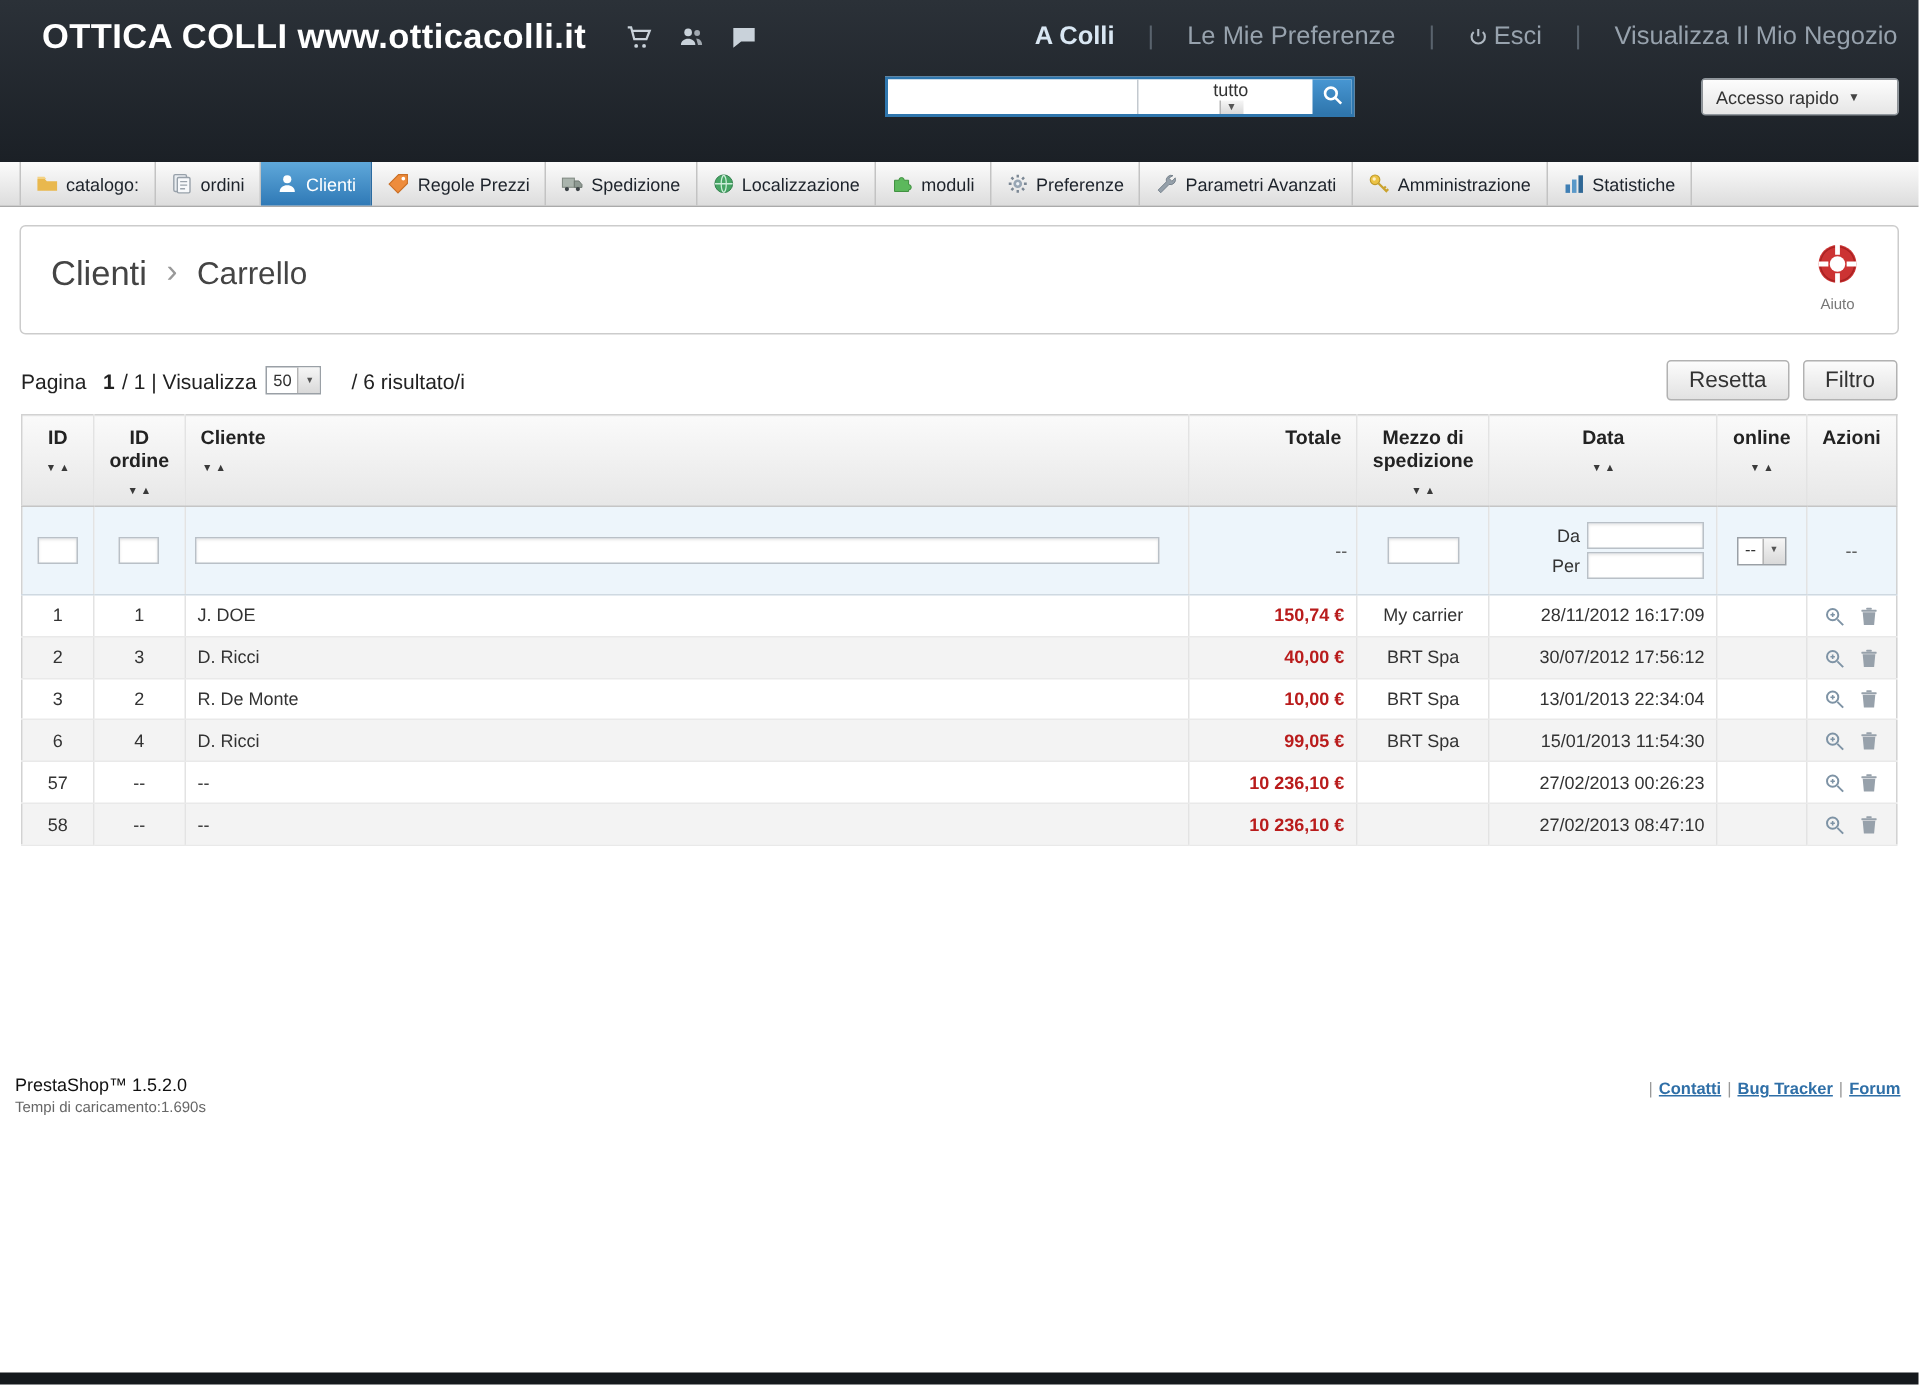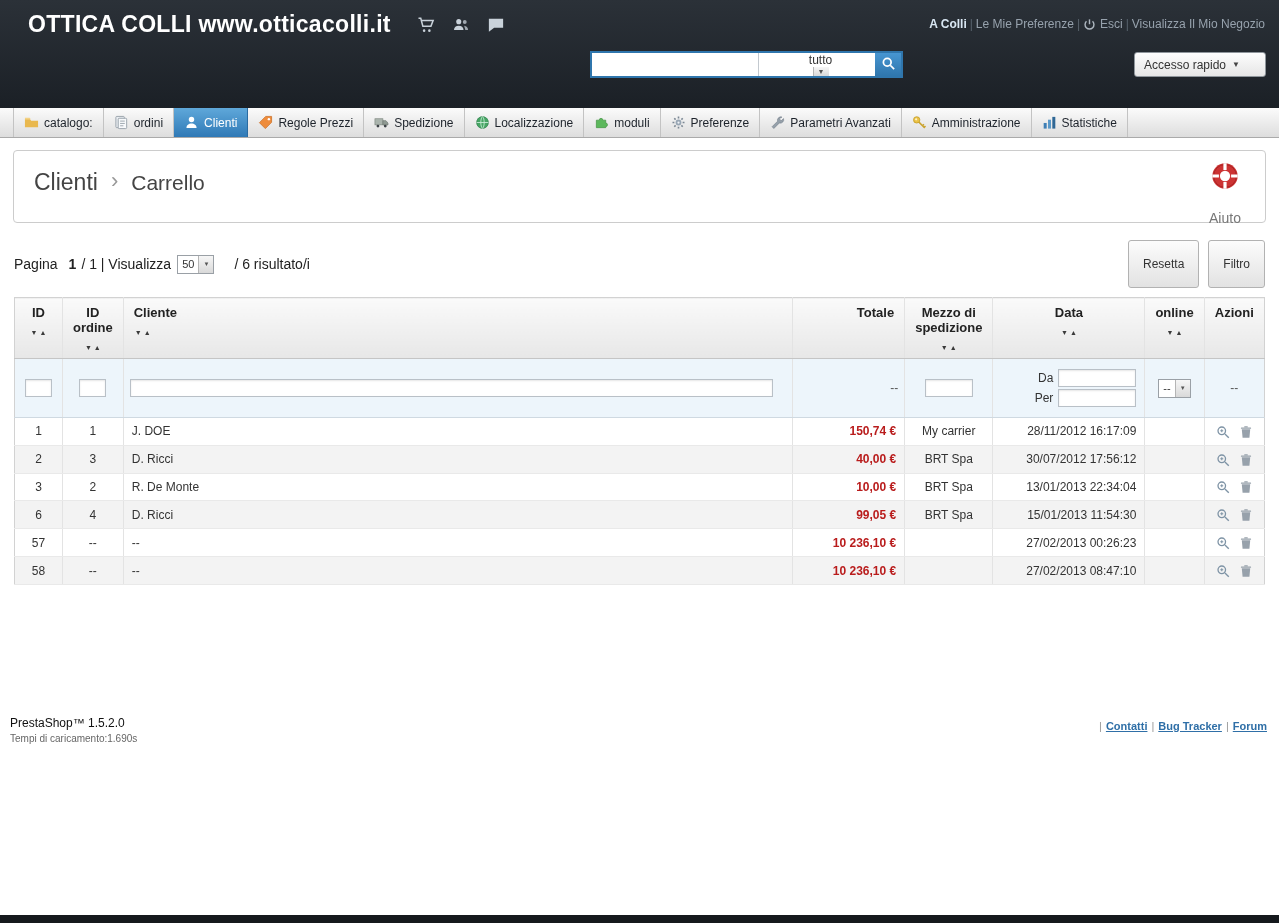--- a/index.html
+++ b/index.html
@@ -9,21 +9,21 @@
     background:#ffffff; color:#222; overflow:hidden; position:relative;
   }
   .viewport { width:1279px; height:923px; position:relative; background:#fff; }
 
   
   .topbar { height:108px; background:linear-gradient(#2b3138,#1b2026); }
   .topbar-row1 { display:flex; align-items:center; height:48px; padding:0 14px; }
   .shop-title { font-size:23px; font-weight:700; color:#ffffff; margin-left:14px; letter-spacing:.3px; white-space:nowrap; }
   .hdr-icons { display:flex; align-items:center; gap:17px; margin-left:26px; margin-top:2px; }
   .hicon { display:inline-flex; align-items:center; cursor:pointer; }
-  .hdr-links { margin-left:auto; display:flex; align-items:center; gap:3px; font-size:12px; white-space:nowrap; }
+  .hdr-links { margin-left:auto; display:flex; align-items:center; gap:22px; font-size:17px; white-space:nowrap; }
   .hdr-links a { text-decoration:none; color:#97a2ad; cursor:pointer; }
   .hdr-links a.employee { color:#d9e7f3; font-weight:700; }
   .hsep { color:#59636d; }
   .logout-wrap { display:inline-flex; align-items:center; gap:4px; }
 
   .topbar-row2 { position:relative; height:38px; }
   .search-group { position:absolute; left:590px; top:3px; display:flex; height:27px;
     border:2px solid #2f76ad; background:#fff; }
   .search-input { border:none; outline:none; width:166px; height:23px; font-size:12px; padding:0 5px;
     font-family:"Liberation Sans",sans-serif; }
@@ -49,33 +49,33 @@
   .tabicon svg { width:15px; height:15px; }
 
   
   .crumb-panel { margin:12px 13px 0; border:1px solid #cccccc; border-radius:4px; background:#fff;
     position:relative; height:73px; padding:18px 20px 0; }
   .crumb-line { display:flex; align-items:center; gap:13px; }
   .crumb-section { font-size:23px; color:#444; }
   .crumb-sep { font-size:22px; color:#999; margin-top:-3px; }
   .crumb-page { font-size:21px; color:#444; }
   .help-box { position:absolute; right:18px; top:10px; text-align:center; cursor:pointer; width:44px; }
-  .help-label { font-size:14px; color:#777; margin-top:15px; }
+  .help-label { font-size:10px; color:#777; margin-top:2px; }
 
   
   .pag-row { margin:17px 14px 9px; display:flex; align-items:center; font-size:14px; color:#222; }
   .pag-row .b { font-weight:700; margin:0 5px; }
   .pag-row .seg { margin-right:6px; }
   .mini-select { display:inline-flex; align-items:center; border:1px solid #9aa0a6; background:#fff;
     height:19px; font-size:11px; color:#333; cursor:pointer; }
   .mini-select .val { padding:0 4px; }
   .mini-select .dd-btn { width:15px; height:100%; font-size:6px; }
   .pag-buttons { margin-left:auto; display:flex; gap:9px; }
   .btn { background:linear-gradient(#fcfcfc,#e2e2e2); border:1px solid #b2b2b2; border-radius:3px;
-    font-size:12px; color:#333; padding:16px 14px; cursor:pointer; font-family:"Liberation Sans",sans-serif; }
+    font-size:15px; color:#333; padding:4px 14px; cursor:pointer; font-family:"Liberation Sans",sans-serif; }
 
   
   .list-table { width:calc(100% - 28px); margin:0 14px; border-collapse:collapse; border:1px solid #d2d2d2; font-size:12px; }
   .list-table th, .list-table td { border-right:1px solid #e3e3e3; }
   .list-table th:last-child, .list-table td:last-child { border-right:none; }
   .head-row th { background:linear-gradient(#fafafa,#e7e7e7); border-bottom:1px solid #c5c5c5;
     padding:7px 10px 5px; font-size:13px; color:#222; font-weight:700; vertical-align:top; cursor:pointer; }
   .sort-wrap { display:block; margin-top:3px; }
   .tri { font-size:7px; color:#3a3a3a; cursor:pointer; padding:0 1px; }
   .c-center { text-align:center; }

